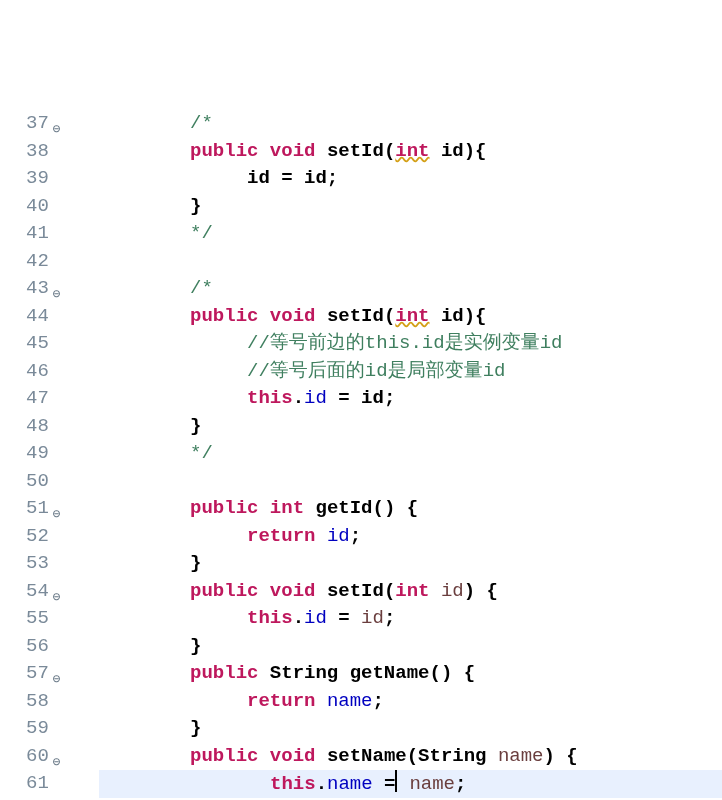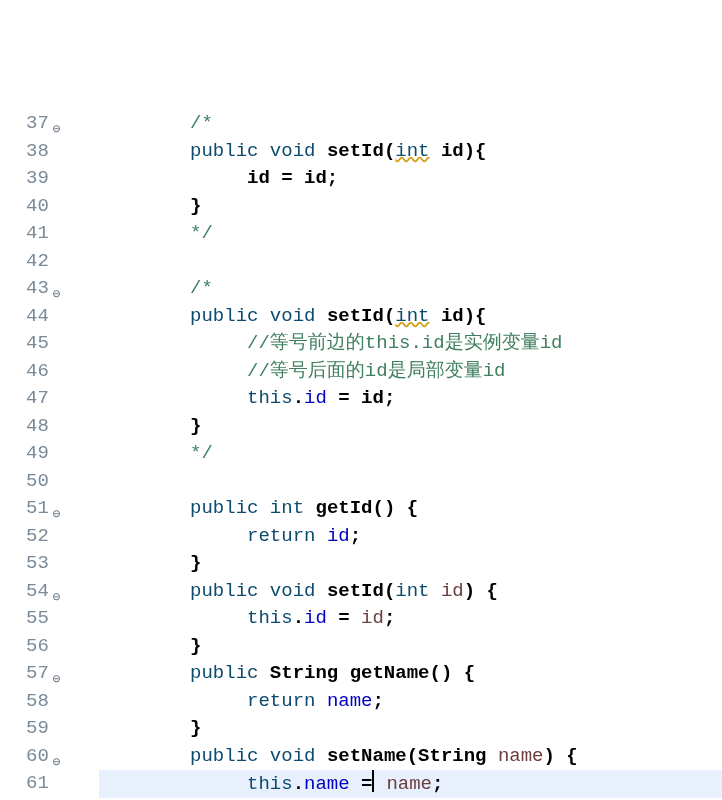--- a/index.html
+++ b/index.html
@@ -33,24 +33,24 @@
     position: absolute;
     left: -2px;
     font-size: 13px;
     color: #6a7a88;
   }
   .code-col {
     flex: 1;
     padding-left: 6px;
   }
   .line { height: 27.5px; margin-left: 26px; }
-  .hl { background: #e8f0fe; }
+  .hl { background: #e8f0fe; padding-left: 23px; }
   .ln { display: inline-block; width: 100%; }
 
-  .kw   { color: #0c4a6e; font-weight: normal; }
+  .kw   { color: #be185d; font-weight: bold; }
   .cmt  { color: #3f7f5f; }                          
   .field{ color: #0000c0; }                          
   .param{ color: #6a3e3e; }                          
   .ident{ color: #000000; font-weight: bold; }
   .warn { text-decoration: underline wavy #d4a017; text-decoration-skip-ink: none; }
   .cursor {
     display: inline-block;
     width: 1.5px;
     height: 22px;
     background: #000;

